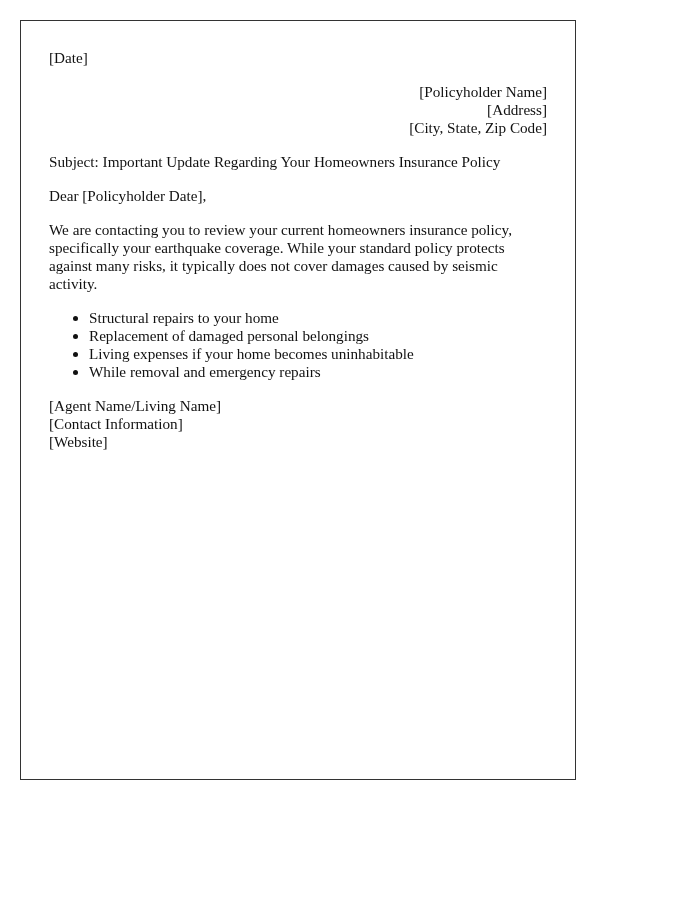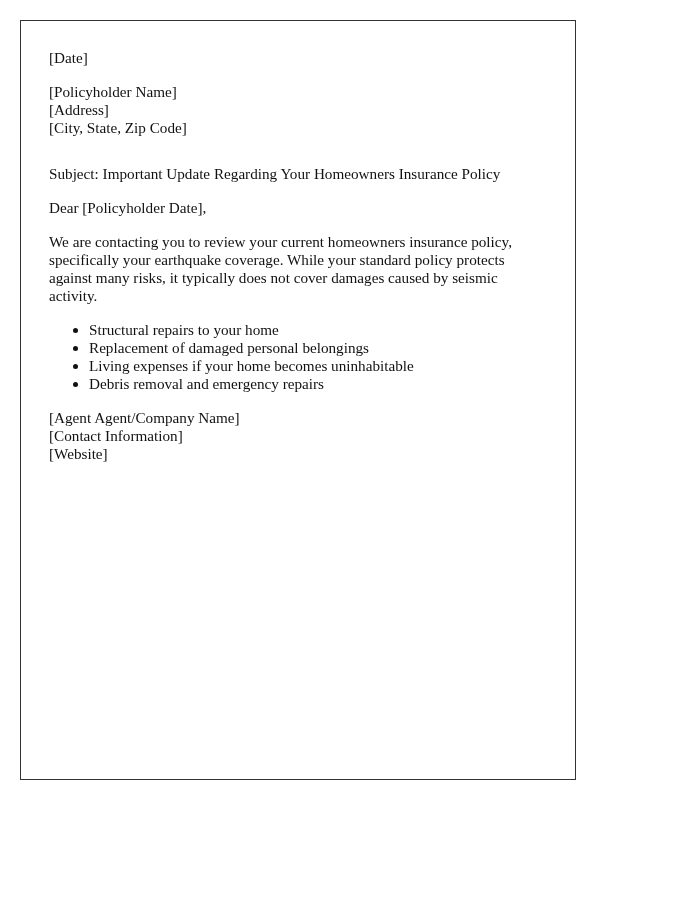--- a/index.html
+++ b/index.html
@@ -12,32 +12,32 @@
     p { margin: 0 0 16px 0; }
     .block div { line-height: 18px; }
     ul { margin: 0 0 16px 0; padding-left: 40px; font-family: Liberation Serif, serif; }
     li { line-height: 18px; }
   </style>
 </head>
 <body>
 
 <div class="page">
   <p>[Date]</p>
-  <div class="block" style="margin-bottom:28px;">
+  <div class="block" style="margin-bottom:16px;text-align:right;">
     <div>[Policyholder Name]</div>
     <div>[Address]</div>
     <div>[City, State, Zip Code]</div>
   </div>
   <p>Subject: Important Update Regarding Your Homeowners Insurance Policy</p>
   <p>Dear [Policyholder Date],</p>
   <p>We are contacting you to review your current homeowners insurance policy, specifically your earthquake coverage. While your standard policy protects against many risks, it typically does not cover damages caused by seismic activity.</p>
   <ul>
     <li>Structural repairs to your home</li>
     <li>Replacement of damaged personal belongings</li>
     <li>Living expenses if your home becomes uninhabitable</li>
-    <li>Debris removal and emergency repairs</li>
+    <li>While removal and emergency repairs</li>
   </ul>
   <div class="block">
-    <div>[Agent Agent/Company Name]</div>
+    <div>[Agent Name/Living Name]</div>
     <div>[Contact Information]</div>
     <div>[Website]</div>
   </div>
 </div>
 
 </body></html>

